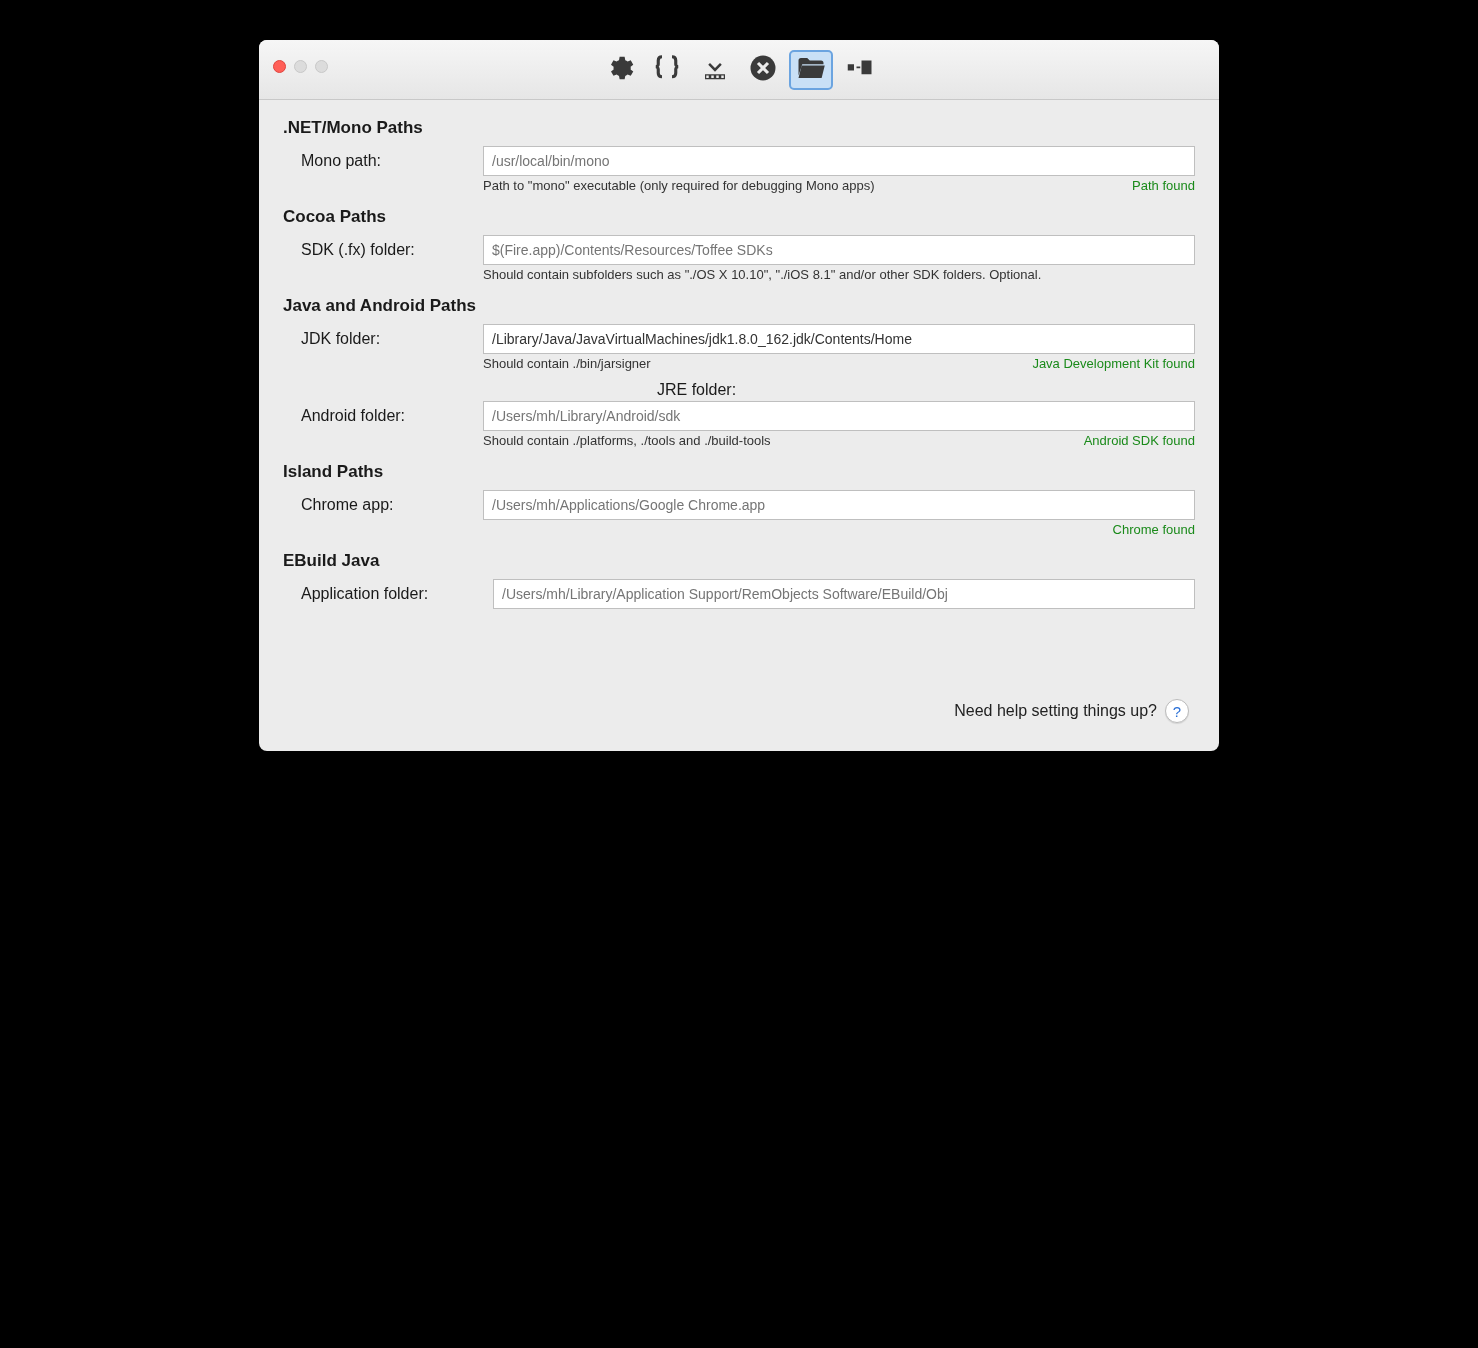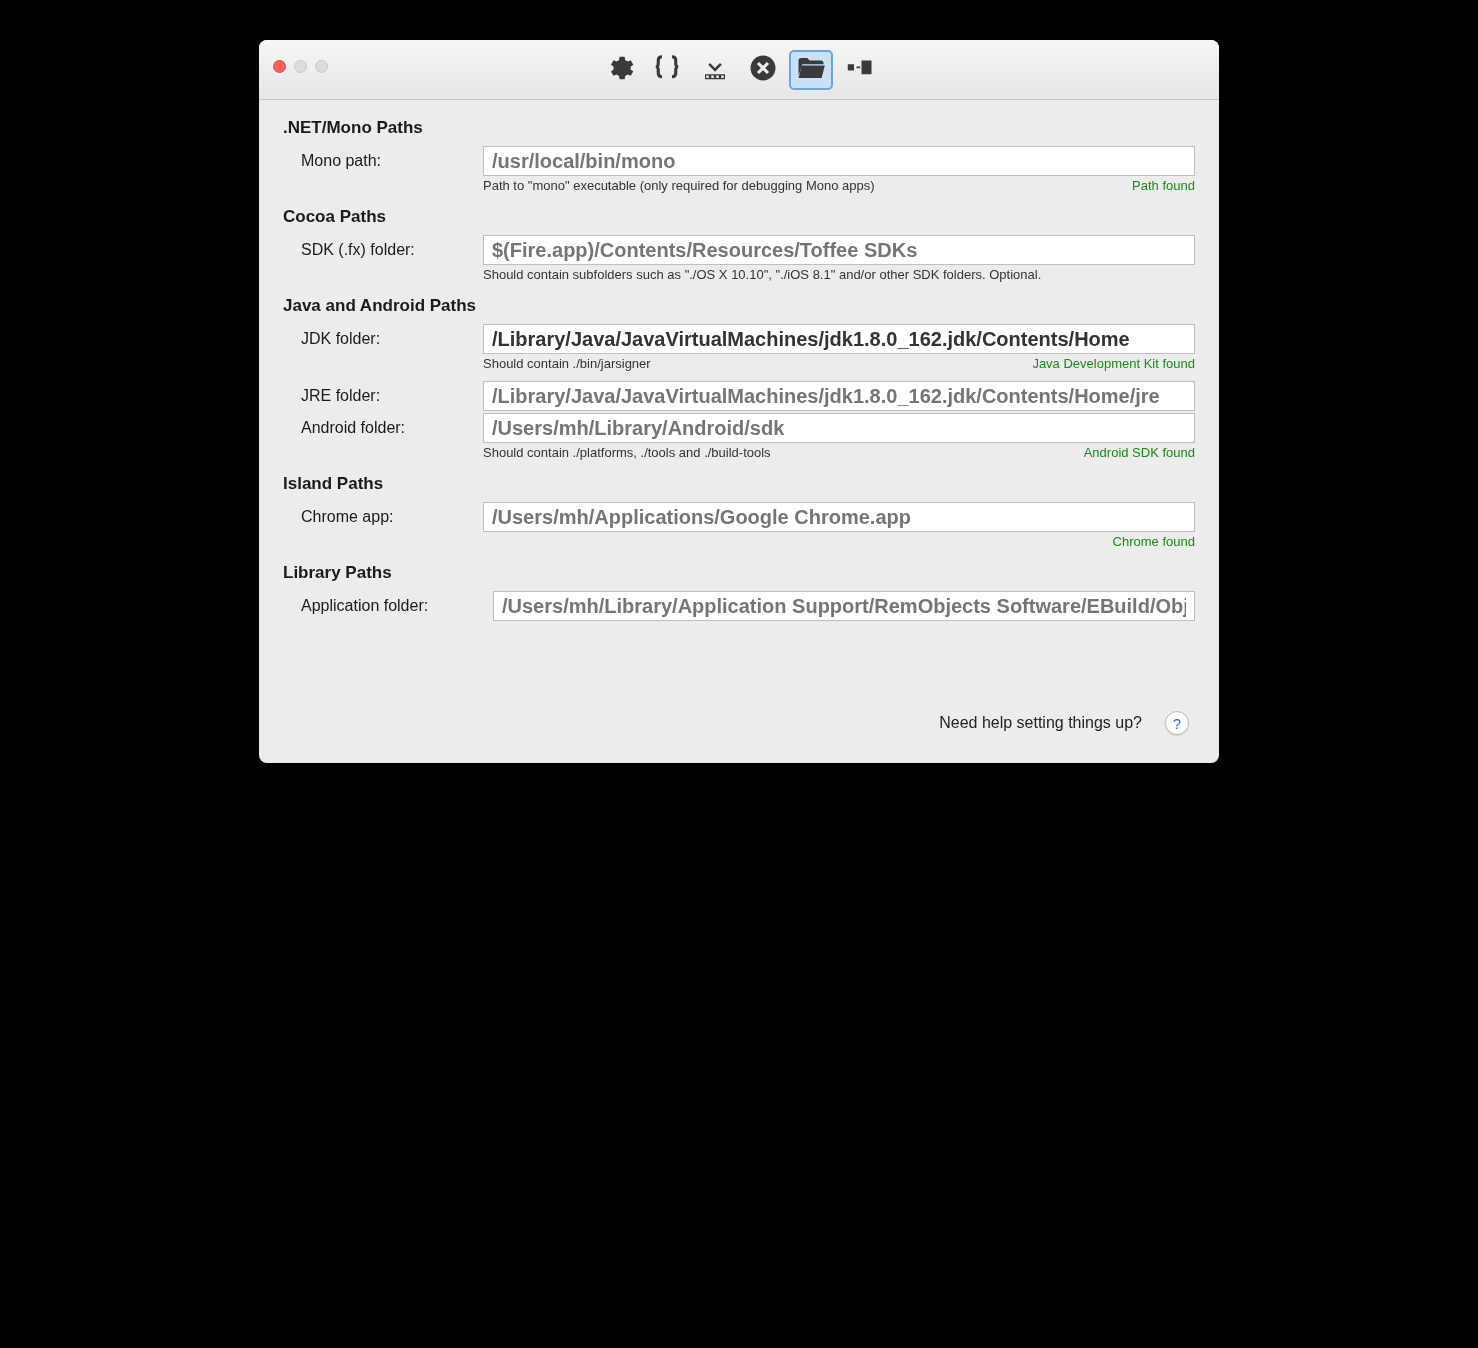--- a/index.html
+++ b/index.html
@@ -78,23 +78,22 @@
   color: #1a1a1a;
   padding-left: 18px;
 }
 .input {
   flex: 1;
   height: 30px;
   border: 1px solid #bfbfbf;
   border-radius: 0;
   background: #fff;
   padding: 12px 8px;
-  font-size: 20px;
+  font-size: 14px;
   color: #333;
-  font-weight: bold;
 }
 .input.placeholder-only { color: #9a9a9a; }
 .subrow {
   display: flex;
   margin-bottom: 10px;
 }
 .subrow .spacer { width: 200px; flex-shrink: 0; }
 .hint {
   font-size: 13px;
   color: #333;
@@ -105,21 +104,21 @@
   color: #1a8a1a;
   text-align: right;
   white-space: nowrap;
   padding-left: 12px;
 }
 .footer {
   margin-top: 90px;
   display: flex;
   justify-content: flex-end;
   align-items: center;
-  gap: 23px;
+  gap: 8px;
   padding-right: 6px;
 }
 .footer-text {
   font-size: 16px;
   color: #222;
 }
 .help-btn {
   width: 24px; height: 24px;
   border-radius: 50%;
   border: 1px solid #bbb;
@@ -223,21 +222,20 @@
       <div class="label">JDK folder:</div>
       <input class="input" value="/Library/Java/JavaVirtualMachines/jdk1.8.0_162.jdk/Contents/Home" style="">
     </div>
     <div class="subrow">
       <div class="spacer"></div>
       <div class="hint">Should contain ./bin/jarsigner</div>
       <div class="status">Java Development Kit found</div>
     </div>
     <div class="row">
       <div class="label">JRE folder:</div>
-      <input class="input placeholder-only" placeholder="/Library/Java/JavaVirtualMachines/jdk1.8.0_162.jdk/Contents/Home/jre" style="">
     </div>
     <div class="row">
       <div class="label">Android folder:</div>
       <input class="input placeholder-only" placeholder="/Users/mh/Library/Android/sdk" style="">
     </div>
     <div class="subrow">
       <div class="spacer"></div>
       <div class="hint">Should contain ./platforms, ./tools and ./build-tools</div>
       <div class="status">Android SDK found</div>
     </div>
@@ -246,21 +244,21 @@
     <div class="row">
       <div class="label">Chrome app:</div>
       <input class="input placeholder-only" placeholder="/Users/mh/Applications/Google Chrome.app" style="">
     </div>
     <div class="subrow">
       <div class="spacer"></div>
       <div class="hint"></div>
       <div class="status">Chrome found</div>
     </div>
 
-    <div class="section-title">Library Paths</div>
+    <div class="section-title">EBuild Java</div>
     <div class="row">
       <div class="label" style="width:210px">Application folder:</div>
       <input class="input placeholder-only" placeholder="/Users/mh/Library/Application Support/RemObjects Software/EBuild/Obj" style="">
     </div>
 
     <div class="footer">
       <div class="footer-text">Need help setting things up?</div>
       <div class="help-btn">
         <span>?</span>
       </div>

